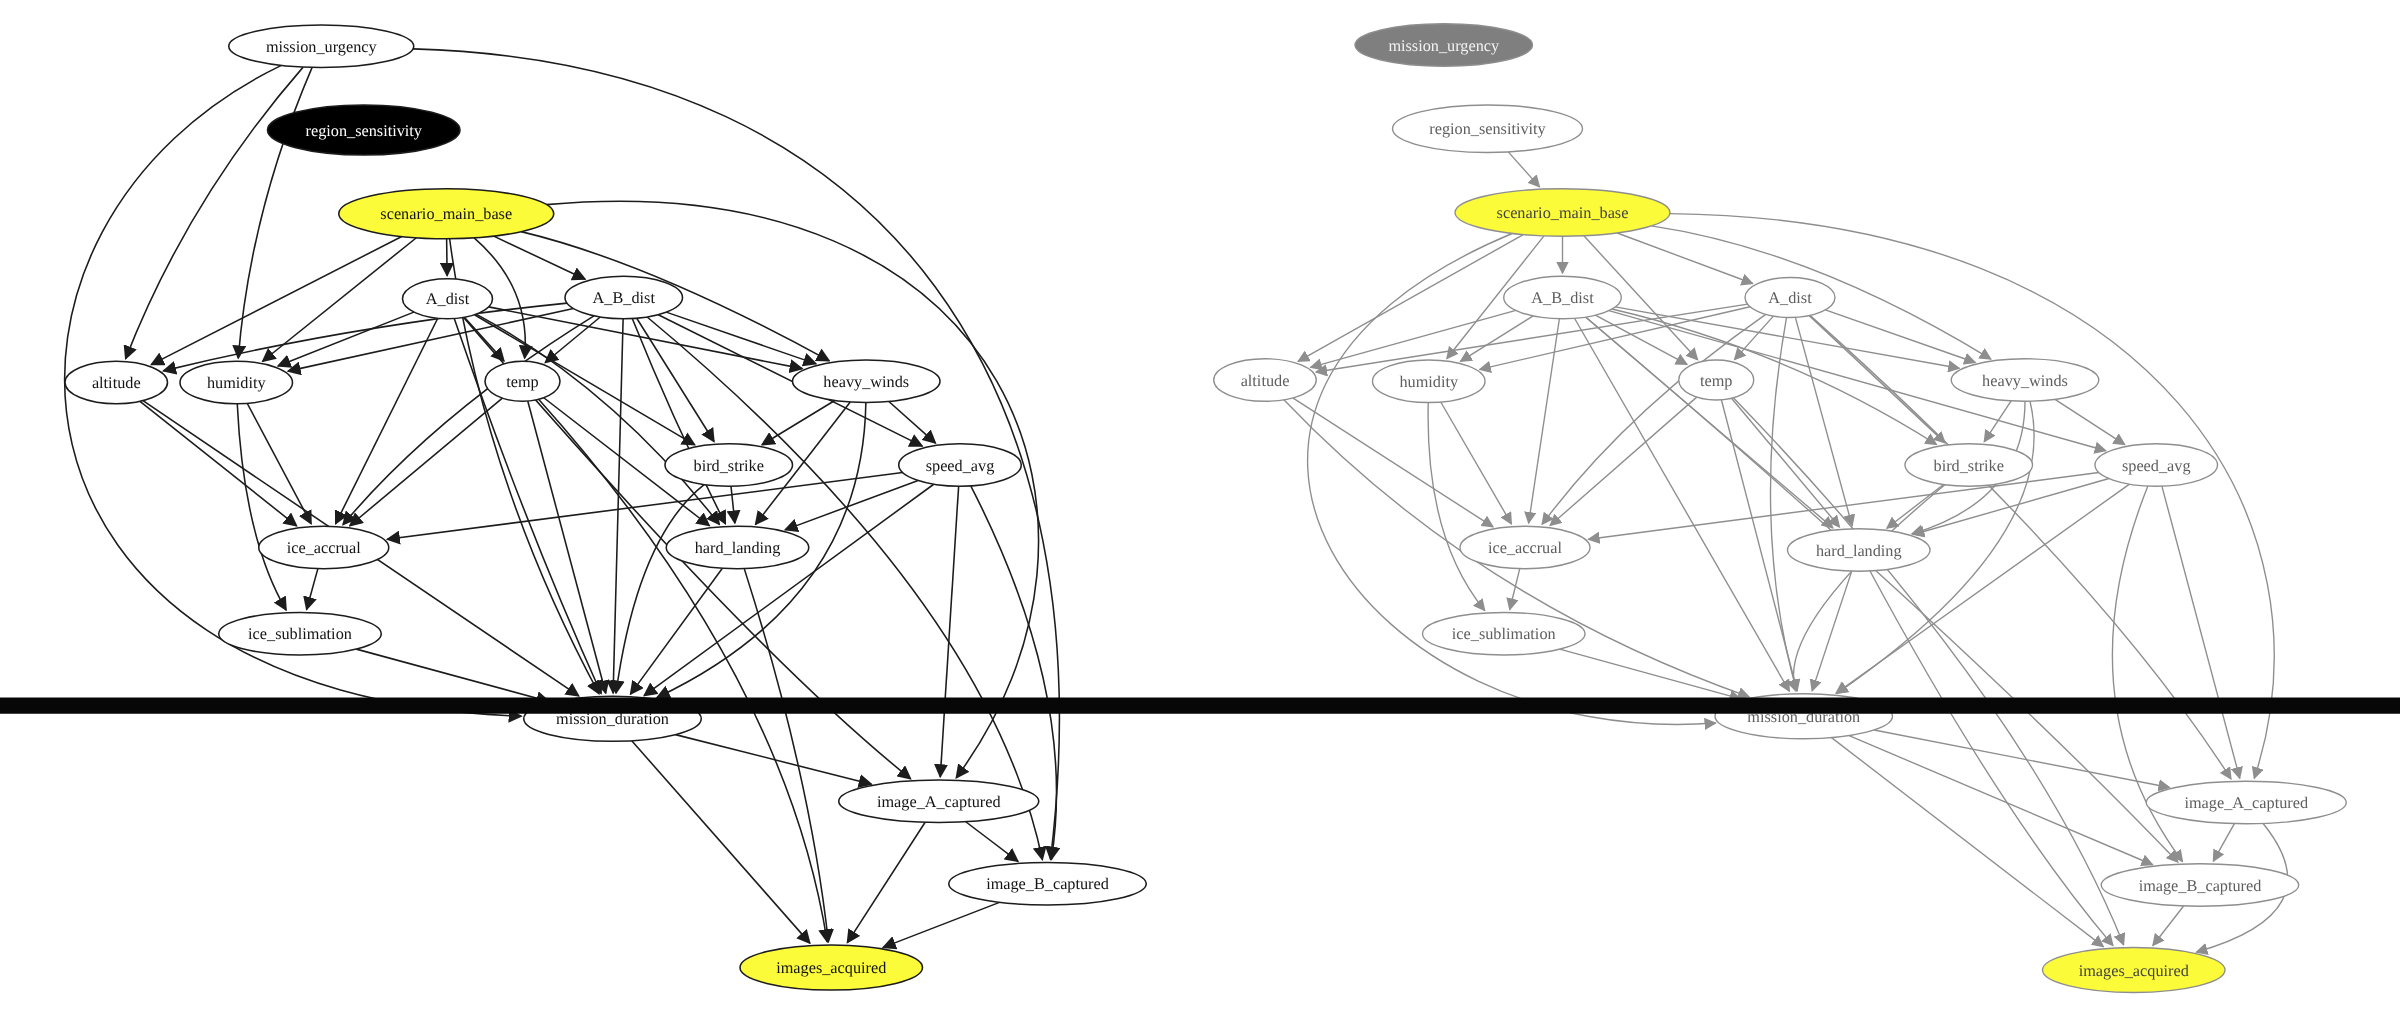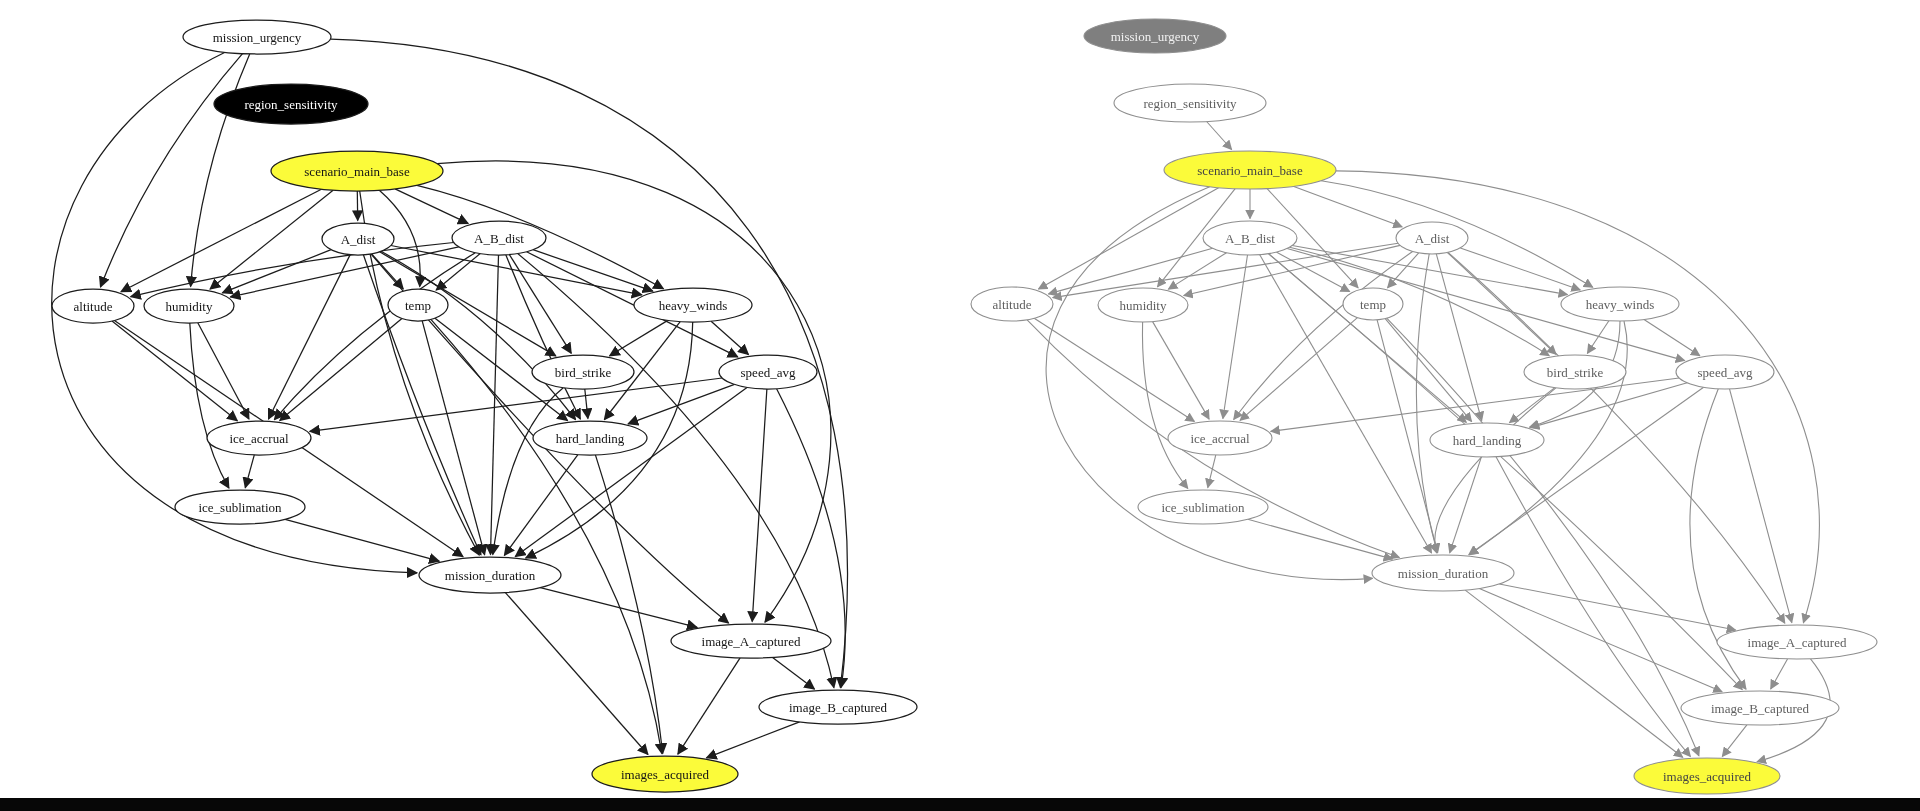--- a/index.html
+++ b/index.html
@@ -1,17 +1,17 @@
 <!DOCTYPE html>
 <html><head>
 <meta charset="utf-8">
 <style>
   html,body{margin:0;padding:0;background:#ffffff;width:1920px;height:811px;overflow:hidden;}
   body{font-family:"Liberation Serif","DejaVu Serif",serif;}
-  #stage{position:relative;width:1920px;height:811px;background:#ffffff;}
+  #stage{position:relative;width:1920px;height:571px;background:#ffffff;}
   #net-svg{position:absolute;left:0;top:0;}
   #bottom-bar{position:absolute;left:0;bottom:0;width:1920px;height:13px;}
   .node-label{pointer-events:none;}
 </style>
 </head>
 <body>
 
 <div id="stage">
   <svg id="net-svg" width="1920" height="811" viewBox="0 0 1920 811">
       <defs>

